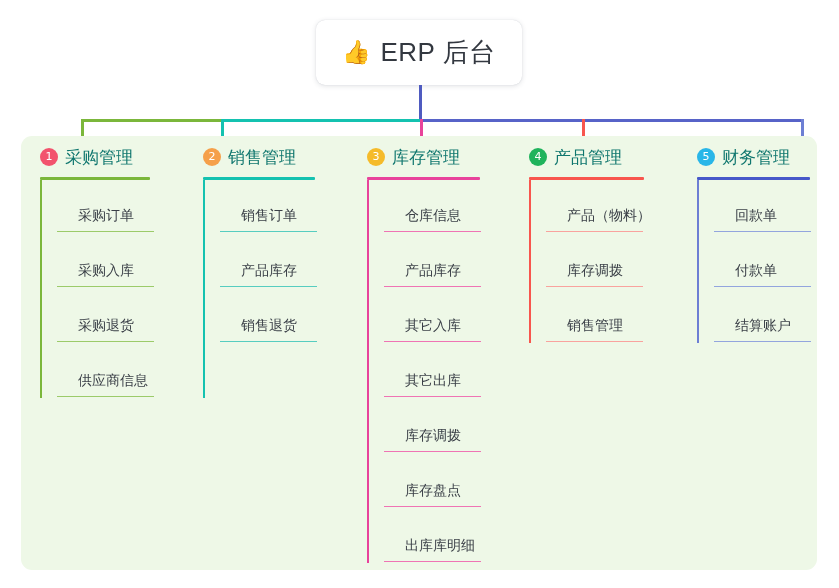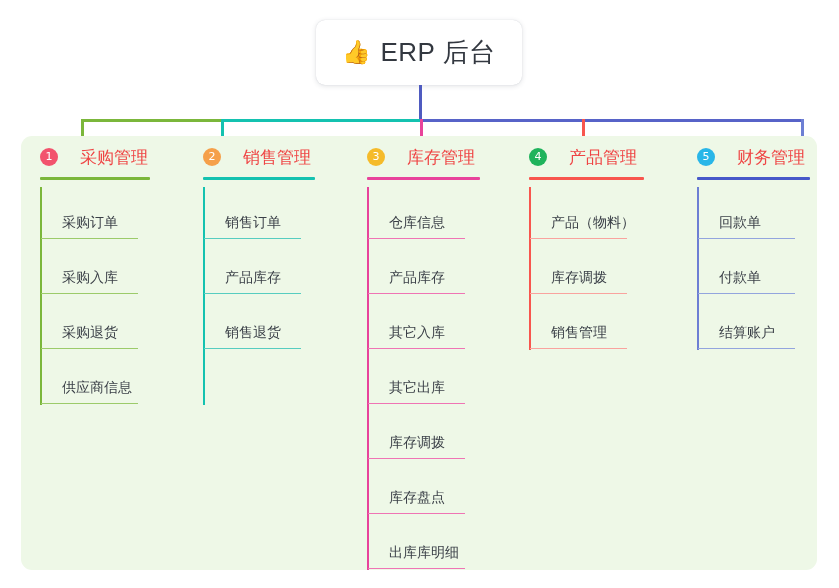--- a/index.html
+++ b/index.html
@@ -84,33 +84,33 @@
     border-radius: 50%;
     color: #ffffff;
     font-size: 11px;
     line-height: 18px;
     text-align: center;
     flex: 0 0 auto;
     font-family: "DejaVu Sans", sans-serif;
   }
   .col-title {
     font-size: 17px;
-    color: #ef4444;
-    margin-left: 15px;
+    color: #0f766e;
   }
   .head-rule {
     height: 3px;
     margin-top: 7px;
     border-radius: 1px;
   }
 
   
   .leaves {
     position: relative;
-    margin-top: 7px;
+    margin-top: 0;
+    padding-left: 16px;
   }
   .stem {
     position: absolute;
     left: 0;
     top: 0;
     width: 2px;
   }
   .leaf {
     position: relative;
     height: 55px;

